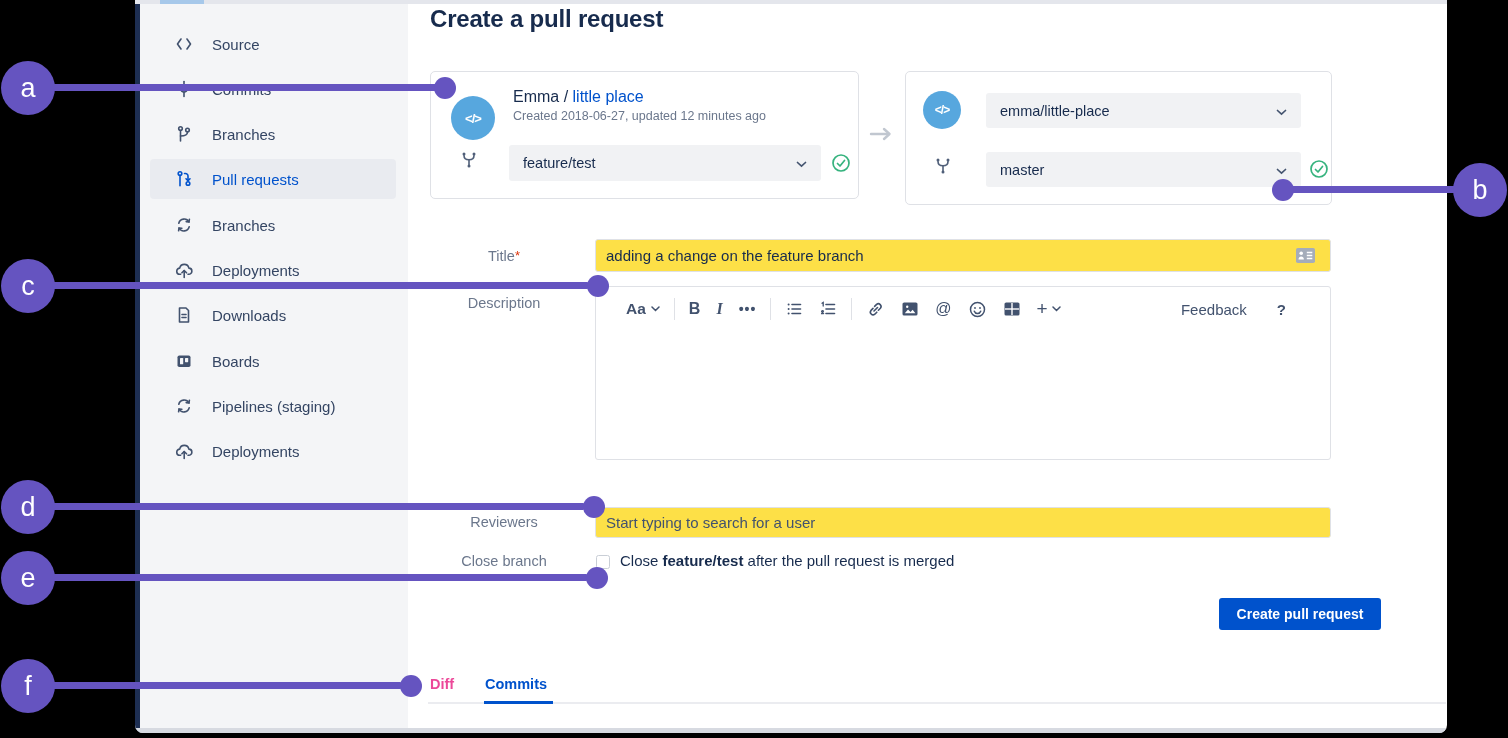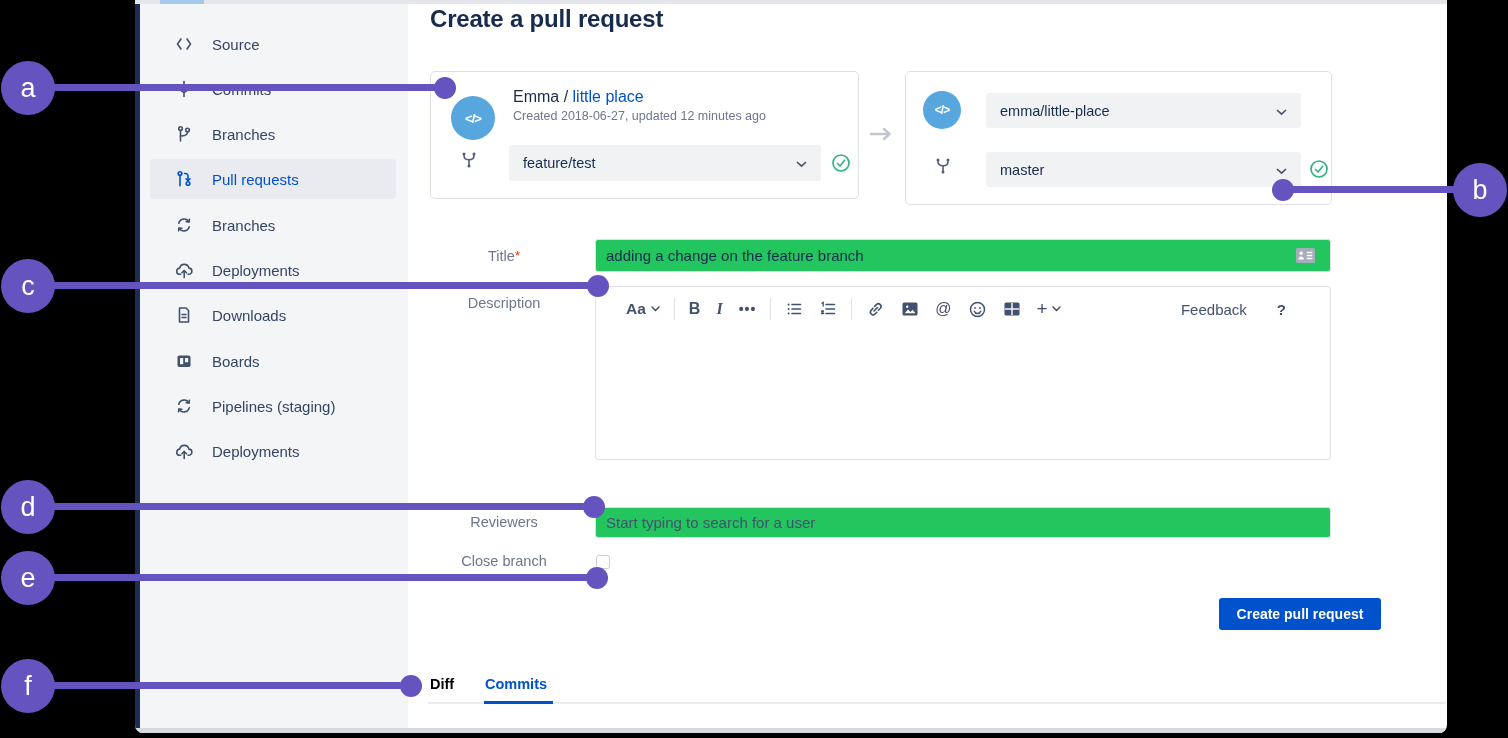--- a/index.html
+++ b/index.html
@@ -33,21 +33,21 @@
   .repo-line { position:absolute; font-size:16px; color:#172B4D; }
   .repo-link { color:#0052CC; cursor:pointer; }
   .repo-meta { position:absolute; font-size:12.5px; color:#6B778C; }
   .dd { position:absolute; background:#f1f2f4; border-radius:3px; display:flex; align-items:center; font-size:14.5px; color:#172B4D; padding:0 14px; cursor:pointer; }
   .dd .chev { margin-left:auto; }
   .between-arrow { position:absolute; left:733px; top:124px; }
 
   
   .flabel { position:absolute; left:295px; width:148px; text-align:center; font-size:14.5px; color:#6B778C; }
   .req { color:#DE350B; font-size:13px; vertical-align:top; }
-  .text-input { position:absolute; border:1px solid #dfe1e6; border-radius:3px; background:#22c55e; font-size:15px; color:#172B4D; font-family:"Liberation Sans", sans-serif; padding:0 34px 0 10px; outline:none; }
+  .text-input { position:absolute; border:1px solid #dfe1e6; border-radius:3px; background:#fde047; font-size:15px; color:#172B4D; font-family:"Liberation Sans", sans-serif; padding:0 34px 0 10px; outline:none; }
   .text-input::placeholder { color:#42526E; opacity:1; }
   .title-card-icon { position:absolute; left:1160px; top:247px; cursor:pointer; }
 
   .editor { position:absolute; left:460px; top:286px; width:736px; height:174px; border:1px solid #dfe1e6; border-radius:3px; background:#fff; }
   .toolbar { display:flex; align-items:center; height:44px; padding:0 16px 0 30px; color:#42526E; }
   .tb-group { display:flex; align-items:center; gap:16px; }
   .tb-div { width:1px; height:22px; background:#dfe1e6; margin:0 14px; }
   .tb-btn { display:flex; align-items:center; cursor:pointer; color:#42526E; }
   .tb-bold { font-size:16px; font-weight:700; }
   .tb-italic { font-size:16px; font-weight:600; font-style:italic; font-family:"Liberation Serif", serif; }
@@ -56,21 +56,21 @@
   .tb-aa { font-size:15.5px; font-weight:600; display:flex; align-items:center; gap:5px; }
   .tb-plus { font-size:19px; font-weight:400; display:flex; align-items:center; gap:4px; }
   .tb-feedback { margin-left:auto; font-size:15px; color:#42526E; cursor:pointer; }
   .tb-help { margin-left:30px; margin-right:28px; font-size:15px; font-weight:700; color:#42526E; cursor:pointer; }
   .editor-content { height:128px; cursor:text; }
 
   .checkbox { position:absolute; left:461px; top:555px; width:14px; height:14px; border:1.5px solid #c9ced6; border-radius:2.5px; background:#fff; cursor:pointer; }
   .close-text { position:absolute; left:485px; top:552px; font-size:15px; color:#172B4D; }
   .primary-btn { position:absolute; left:1084px; top:598px; width:162px; height:32px; background:#0052CC; color:#fff; border:none; border-radius:3px; font-size:14px; font-weight:600; font-family:"Liberation Sans", sans-serif; cursor:pointer; }
 
-  .tab { position:absolute; top:676px; font-size:14.5px; font-weight:600; cursor:pointer; color:#000000; }
+  .tab { position:absolute; top:676px; font-size:14.5px; font-weight:600; cursor:pointer; color:#ec4899; }
   .tab.active { color:#0052CC; }
   .tab-line { position:absolute; left:293px; top:702px; width:1018px; height:2px; background:#ebecf0; }
   .tab-line-active { position:absolute; left:349px; top:701px; width:69px; height:3px; background:#0052CC; }
 
   
   .ann-circle { position:absolute; width:54px; height:54px; border-radius:50%; background:#6554C0; color:#fff; display:flex; align-items:center; justify-content:center; font-size:27px; font-weight:500; z-index:60; }
   .ann-line { position:absolute; height:7px; background:#6554C0; border-radius:4px; z-index:55; }
   .ann-dot { position:absolute; width:22px; height:22px; border-radius:50%; background:#6554C0; z-index:56; }
 </style>
 </head>
@@ -368,20 +368,23 @@
         <span class="tb-help">?</span>
       </div>
       <div class="editor-content"></div>
     </div>
 
     <div class="flabel" style="top:514px;">Reviewers</div>
     <input class="text-input" style="left: 460px; top: 507px; width: 736px; height: 31px; font-size: 15px;" placeholder="Start typing to search for a user">
 
     <div class="flabel" style="top:553px;">Close branch</div>
     <div class="checkbox"></div>
+    <div class="close-text">
+      <span>Close </span><b>feature/test</b><span> after the pull request is merged</span>
+    </div>
 
     <button class="primary-btn">Create pull request</button>
 
     <div class="tab" style="left:295px;">Diff</div>
     <div class="tab active" style="left:350px;">Commits</div>
     <div class="tab-line"></div>
     <div class="tab-line-active"></div>
 
     <div class="bottomstrip"></div>
   </div>

